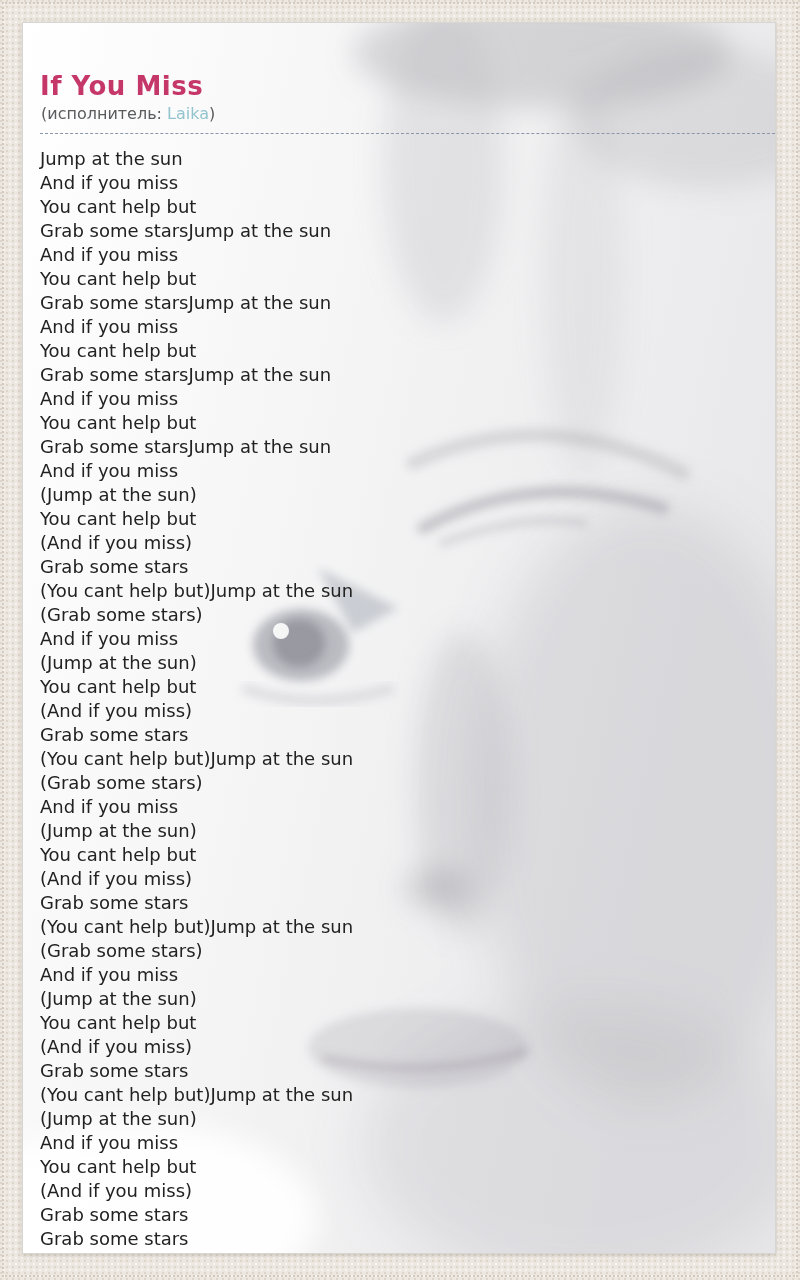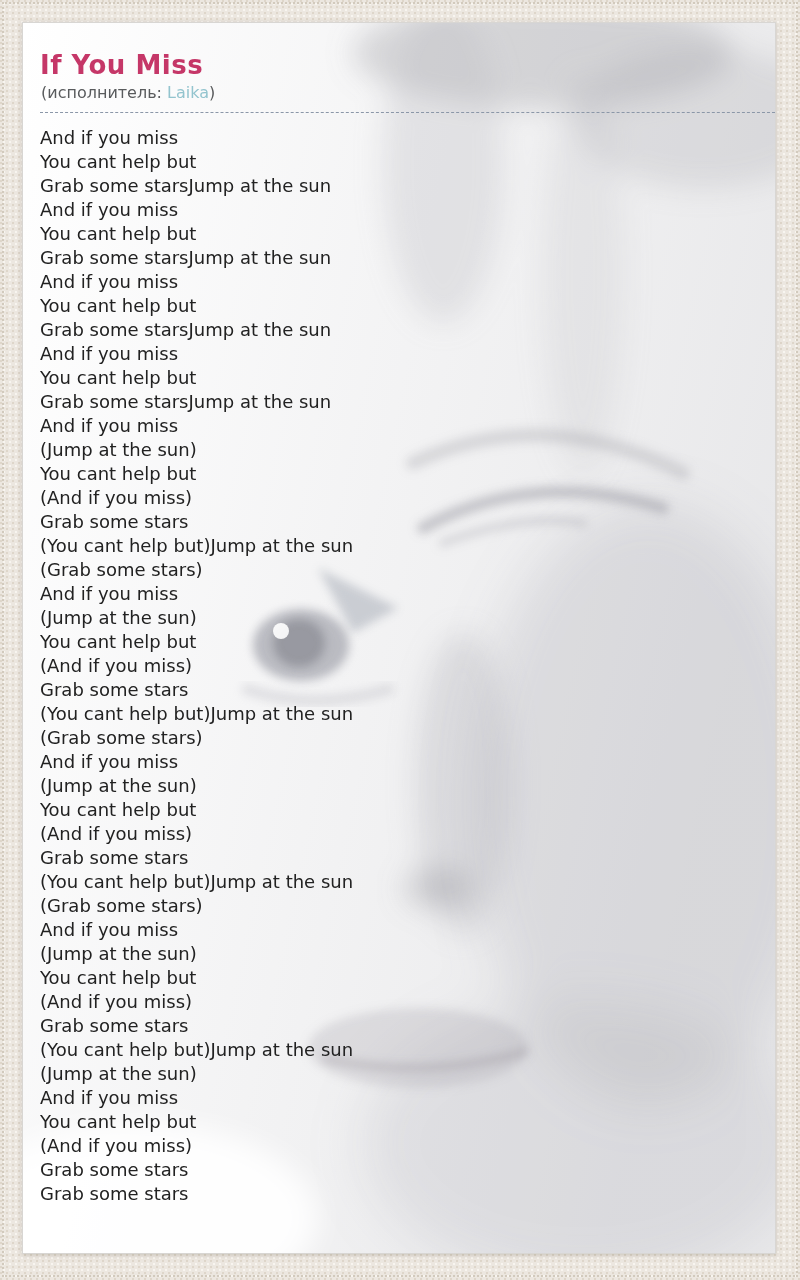--- a/index.html
+++ b/index.html
@@ -43,20 +43,21 @@
     position: absolute;
     left: 0; top: 0;
     width: 754px;
     height: 1230px;
     pointer-events: none;
   }
   .content {
     position: relative;
     padding: 26px 0 0 17px;
     z-index: 2;
+    margin-top: 21px;
   }
   .song-title {
     margin: 0;
     font-size: 26px;
     line-height: 32px;
     font-weight: bold;
     letter-spacing: 0.5px;
     color: var(--title-color, #c53768);
   }
   .artist-line {
@@ -145,20 +146,21 @@
       <path d="M 300 1035 Q 400 1058 505 1028" stroke="#8d8791" stroke-width="7" fill="none" opacity="0.35"></path>
     </g>
 
     <ellipse cx="115" cy="1195" rx="180" ry="95" fill="#ffffff" opacity="0.9" filter="url(#soft)"></ellipse>
   </svg>
 
   <div class="content">
     <h1 class="song-title">If You Miss</h1>
     <div class="artist-line"><span>(исполнитель: </span><a class="artist-link" href="#">Laika</a><span>)</span></div>
     <div class="lyrics">
+        <div class="line">Jump at the sun</div>
         <div class="line">And if you miss</div>
         <div class="line">You cant help but</div>
         <div class="line">Grab some starsJump at the sun</div>
         <div class="line">And if you miss</div>
         <div class="line">You cant help but</div>
         <div class="line">Grab some starsJump at the sun</div>
         <div class="line">And if you miss</div>
         <div class="line">You cant help but</div>
         <div class="line">Grab some starsJump at the sun</div>
         <div class="line">And if you miss</div>

